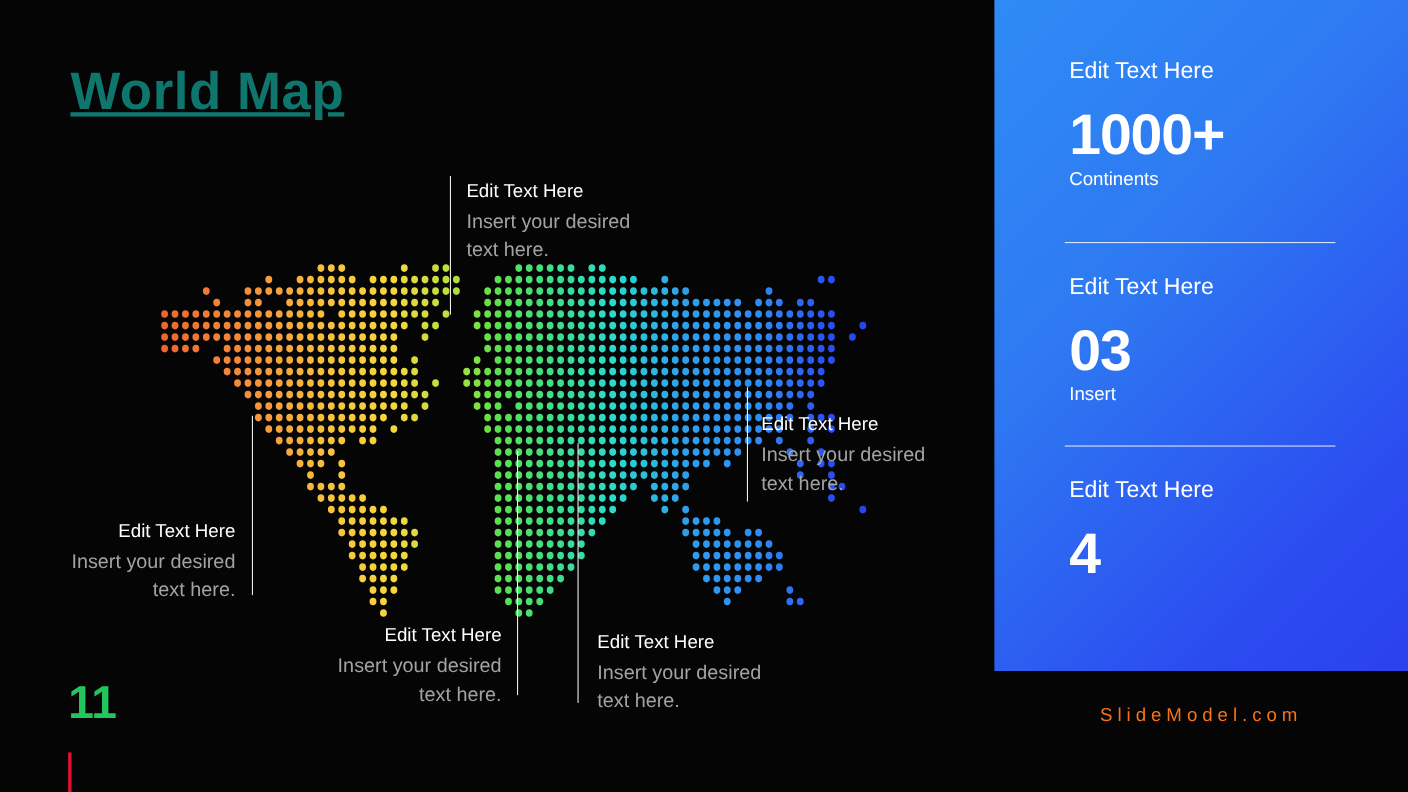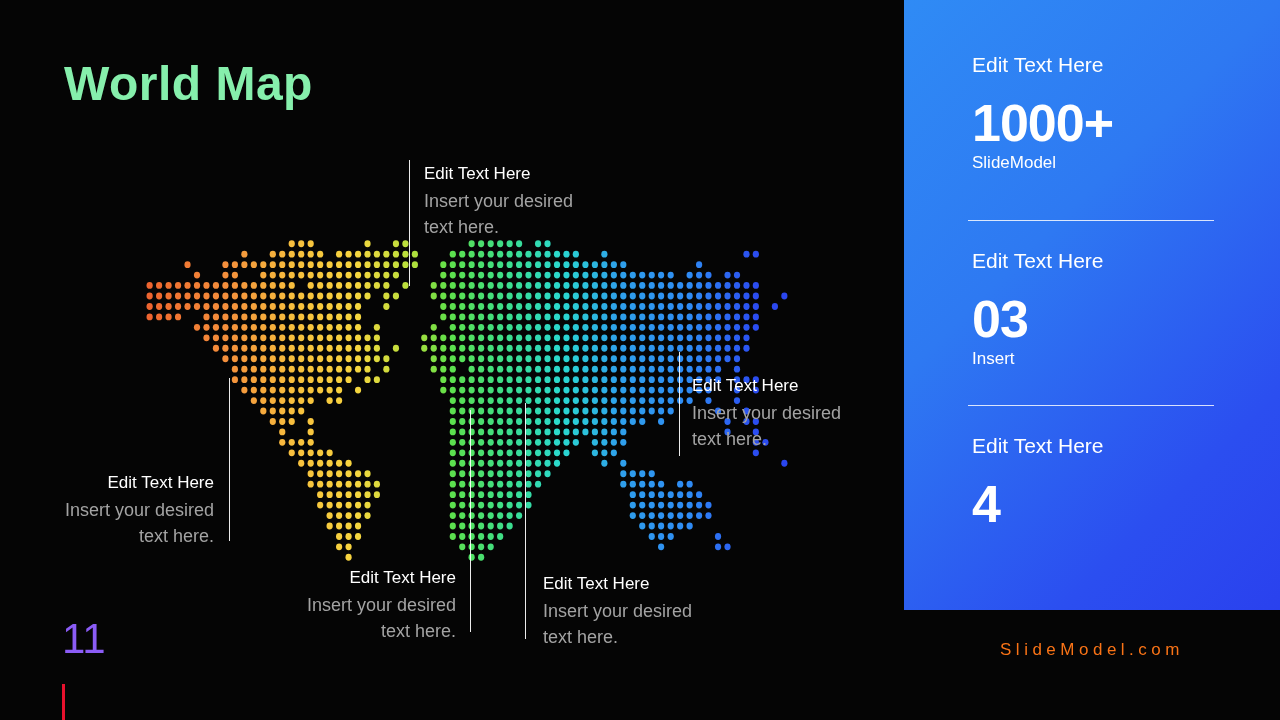--- a/index.html
+++ b/index.html
@@ -2,38 +2,39 @@
 <html><head>
 <meta charset="utf-8">
 <style>
   html,body{margin:0;padding:0;background:#000;}
   body{width:1280px;height:720px;overflow:hidden;font-family:"Liberation Sans",sans-serif;}
   #slide{position:relative;width:1280px;height:720px;background:#050505;overflow:hidden;}
 
   
   #page-title{
     position:absolute;left:64px;top:58px;
-    font-size:48px;font-weight:bold;color:#86efac;letter-spacing:.5px;
+    font-size:48px;font-weight:bold;color:#0f766e;letter-spacing:.5px;
     line-height:1.1;
+    text-decoration:underline;
   }
 
   
   #map-wrap{position:absolute;left:0;top:0;width:904px;height:720px;}
   #map-canvas{position:absolute;left:88px;top:228px;width:720px;height:345px;}
   #map-canvas svg{display:block;width:100%;height:100%;overflow:visible;}
 
   
   .callout{position:absolute;}
   .callout .c-title{font-size:17px;color:#ffffff;line-height:1.25;white-space:nowrap;}
   .callout .c-body{font-size:18px;color:#a3a3a3;line-height:1.42;margin-top:5px;}
   .callout.right-al{text-align:right;}
   .leader{position:absolute;width:1px;background:#ffffff;opacity:.92;}
 
   
-  #page-number{position:absolute;left:62px;top:618px;font-size:42px;font-weight:normal;color:#8b5cf6;line-height:1;}
+  #page-number{position:absolute;left:62px;top:618px;font-size:42px;font-weight:bold;color:#22c55e;line-height:1;}
   #page-accent{position:absolute;left:62px;top:684px;width:3px;height:36px;background:#e8112d;}
 
   
   #stats-panel{
     position:absolute;left:904px;top:0;width:376px;height:610px;
     background:linear-gradient(135deg,#2f8bf5 0%,#2e79f2 38%,#2b4ef0 78%,#2a41ee 100%);
   }
   .stat-block{position:absolute;left:68px;width:290px;}
   .stat-block .s-edit{font-size:21px;color:#ffffff;line-height:1.2;}
   .stat-block .s-value{font-size:52px;font-weight:bold;color:#ffffff;line-height:1.06;margin-top:19px;letter-spacing:-1px;}
@@ -1162,21 +1163,21 @@
     </div>
   </div>
 
   <div id="page-number">11</div>
   <div id="page-accent"></div>
 
   <div id="stats-panel">
     <div class="stat-block" style="top:52px;">
       <div class="s-edit">Edit Text Here</div>
       <div class="s-value">1000+</div>
-      <div class="s-label">SlideModel</div>
+      <div class="s-label">Continents</div>
     </div>
 
     <div class="stat-block" style="top:248px;">
       <div class="s-edit">Edit Text Here</div>
       <div class="s-value">03</div>
       <div class="s-label">Insert</div>
     </div>
 
     <div class="stat-block" style="top:433px;">
       <div class="s-edit">Edit Text Here</div>

